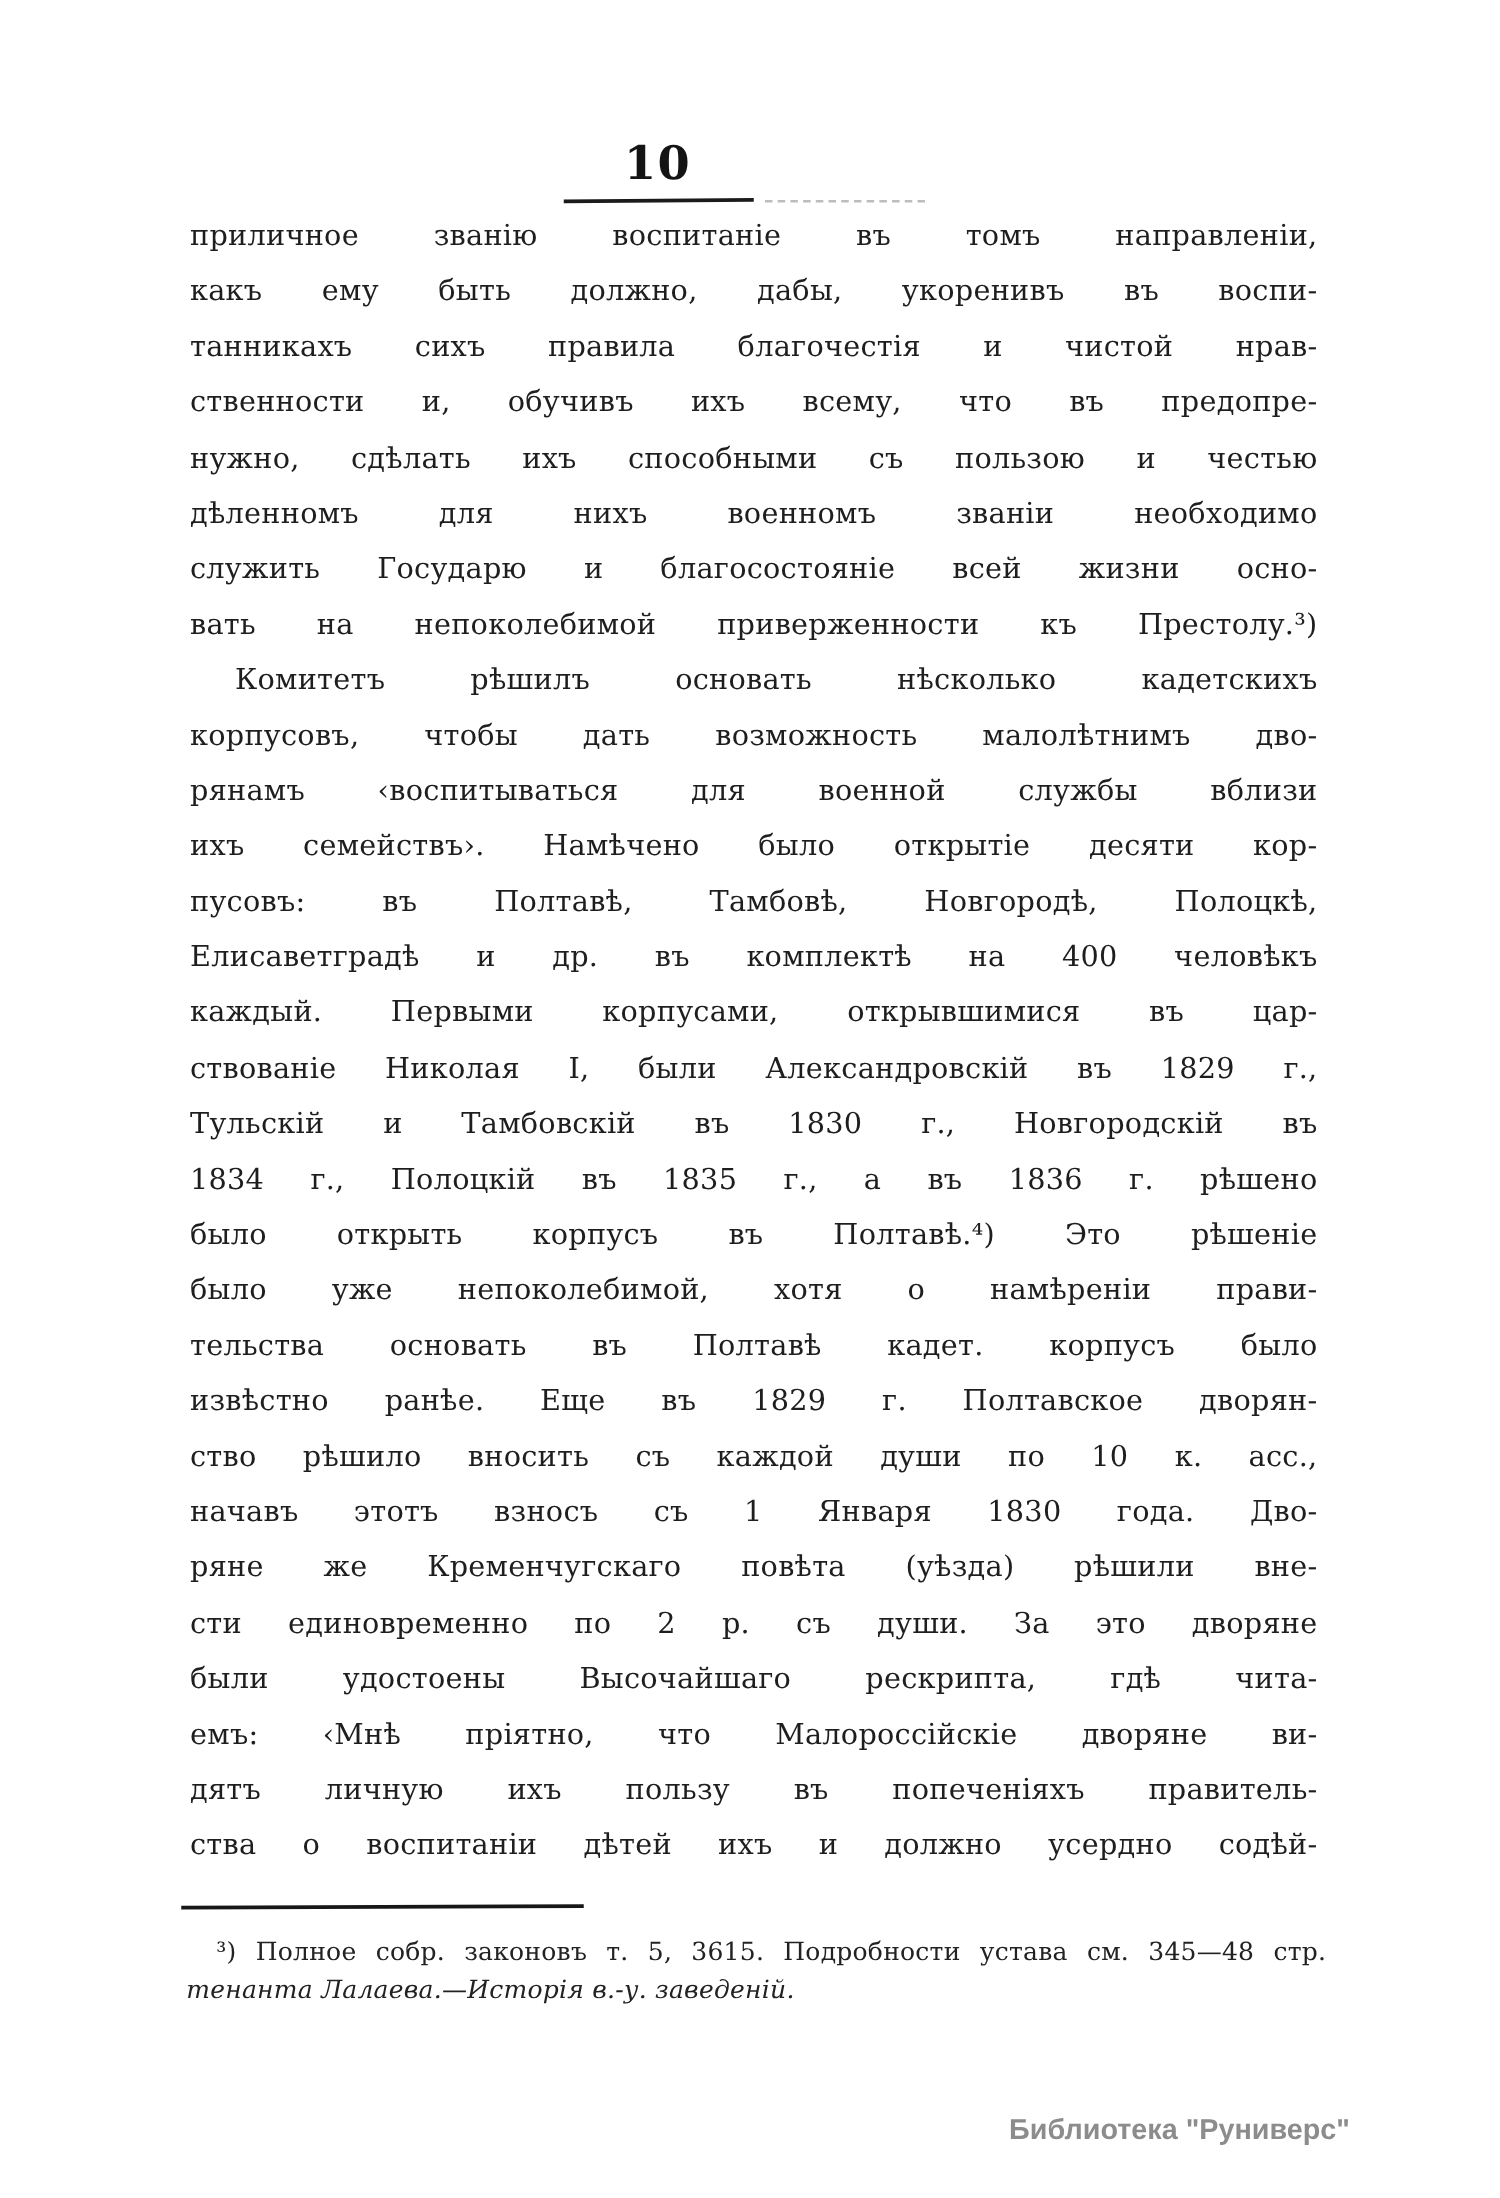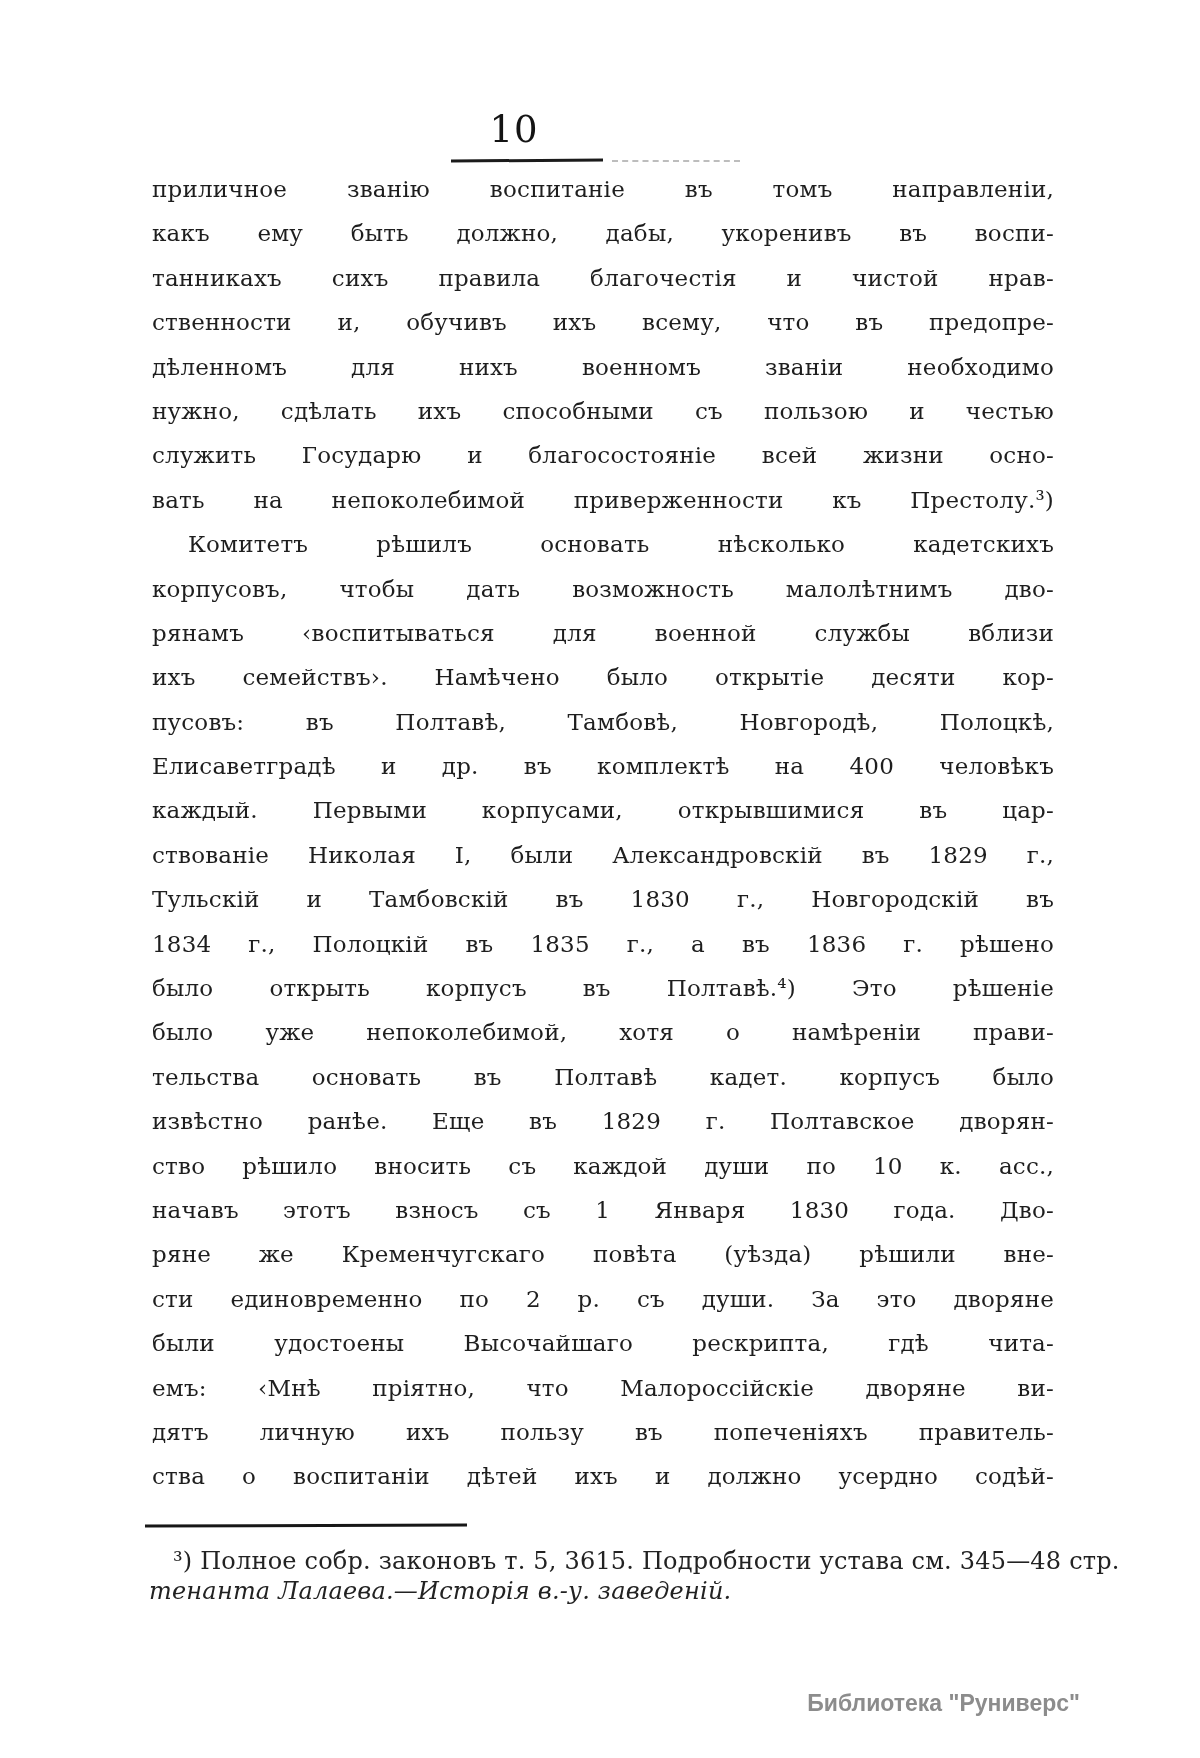--- a/index.html
+++ b/index.html
@@ -6,26 +6,26 @@
   .page {
     position: relative;
     width: 1200px;
     height: 1758px;
     background: #ffffff;
     overflow: hidden;
     font-family: "DejaVu Serif", serif;
   }
   .pagenum {
     position: absolute;
-    left: 464px;
+    left: 476px;
     top: 108px;
     width: 100px;
     text-align: center;
     font-size: 37px;
-    font-weight: 400;
+    font-weight: 700;
     color: #141414;
     letter-spacing: 1px;
   }
   .header-rule {
     position: absolute;
     left: 451px;
     top: 159px;
     width: 152px;
     height: 3px;
     background: #1b1b1b;
@@ -62,21 +62,21 @@
     width: 322px;
     height: 3px;
     background: #171717;
     transform: rotate(-0.2deg);
   }
   .footnotes {
     position: absolute;
     left: 149px;
     top: 1547px;
     width: 912px;
-    font-size: 24px;
+    font-size: 20px;
     line-height: 29.5px;
     color: #222222;
     letter-spacing: 0.2px;
   }
   .fline {
     text-align: justify;
     text-align-last: justify;
     height: 29.5px;
     white-space: nowrap;
   }
@@ -99,22 +99,22 @@
 
   <div class="header-rule"></div>
 
   <div class="header-rule-faded"></div>
 
   <div class="body-text">
       <div class="bline">приличное званію воспитаніе въ томъ направленіи,</div>
       <div class="bline">какъ ему быть должно, дабы, укоренивъ въ воспи-</div>
       <div class="bline">танникахъ сихъ правила благочестія и чистой нрав-</div>
       <div class="bline">ственности и, обучивъ ихъ всему, что въ предопре-</div>
+      <div class="bline">нужно, сдѣлать ихъ способными съ пользою и честью</div>
       <div class="bline">дѣленномъ для нихъ военномъ званіи необходимо</div>
-      <div class="bline">нужно, сдѣлать ихъ способными съ пользою и честью</div>
       <div class="bline">служить Государю и благосостояніе всей жизни осно-</div>
       <div class="bline">вать на непоколебимой приверженности къ Престолу.³)</div>
       <div class="bline" style="text-indent: 36px;">Комитетъ рѣшилъ основать нѣсколько кадетскихъ</div>
       <div class="bline">корпусовъ, чтобы дать возможность малолѣтнимъ дво-</div>
       <div class="bline">рянамъ ‹воспитываться для военной службы вблизи</div>
       <div class="bline">ихъ семействъ›. Намѣчено было открытіе десяти кор-</div>
       <div class="bline">пусовъ: въ Полтавѣ, Тамбовѣ, Новгородѣ, Полоцкѣ,</div>
       <div class="bline">Елисаветградѣ и др. въ комплектѣ на 400 человѣкъ</div>
       <div class="bline">каждый. Первыми корпусами, открывшимися въ цар-</div>
       <div class="bline">ствованіе Николая I, были Александровскій въ 1829 г.,</div>

